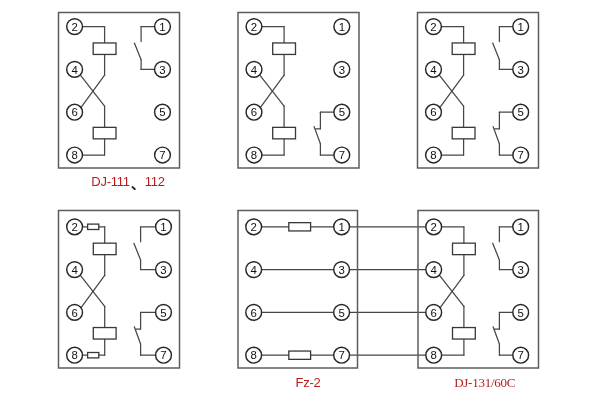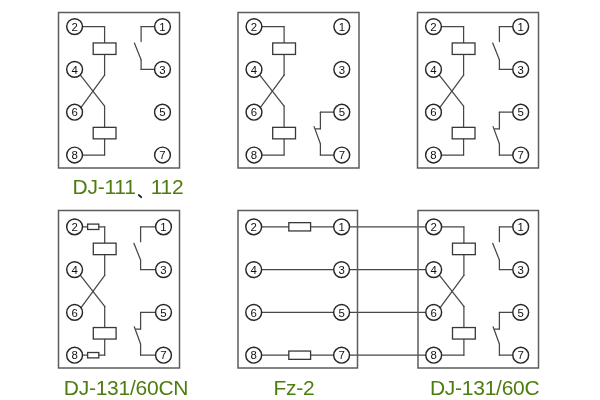--- a/index.html
+++ b/index.html
@@ -15,24 +15,24 @@
     overflow: hidden;
     font-family: "Liberation Sans", "DejaVu Sans", sans-serif;
   }
   .sheet svg {
     position: absolute;
     left: 0;
     top: 0;
   }
   .diagram-label {
     position: absolute;
-    font-size: 21px;
+    font-size: 13px;
     line-height: 1.2;
     letter-spacing: -0.25px;
-    color: #4d7c0f;
+    color: #b91c1c;
     white-space: nowrap;
     transform: translateX(-50%);
   }
   
   .cjk-comma {
     display: inline-block;
     position: relative;
     width: 15px;
     height: 1px;
     vertical-align: baseline;
@@ -253,16 +253,15 @@
       <text x="520.7" y="230.9" class="term-num">1</text>
       <circle cx="520.7" cy="269.6" r="7.9" class="term-circ"></circle>
       <text x="520.7" y="273.70000000000005" class="term-num">3</text>
       <circle cx="520.7" cy="312.4" r="7.9" class="term-circ"></circle>
       <text x="520.7" y="316.5" class="term-num">5</text>
       <circle cx="520.7" cy="355.2" r="7.9" class="term-circ"></circle>
       <text x="520.7" y="359.3" class="term-num">7</text>
       <rect x="418" y="210.5" width="120.5" height="157.5" class="box-border"></rect>
     </svg>
   <div class="diagram-label" style="left: 128px; top: 174px;">DJ-111<span class="cjk-comma"></span>112</div>
-  <div class="diagram-label" style="left: 126px; top: 374.5px;">DJ-131/60CN</div>
-  <div class="diagram-label" style="left: 294px; top: 374.5px;">Fz-2</div>
-  <div class="diagram-label" style="left: 484.7px; top: 374.5px;">DJ-131/60C</div>
+  <div class="diagram-label" style="left: 308px; top: 374.5px;">Fz-2</div>
+  <div class="diagram-label" style="left: 484.7px; top: 374.5px; font-family: Liberation Serif, serif;">DJ-131/60C</div>
 </div>
 
 </body></html>

